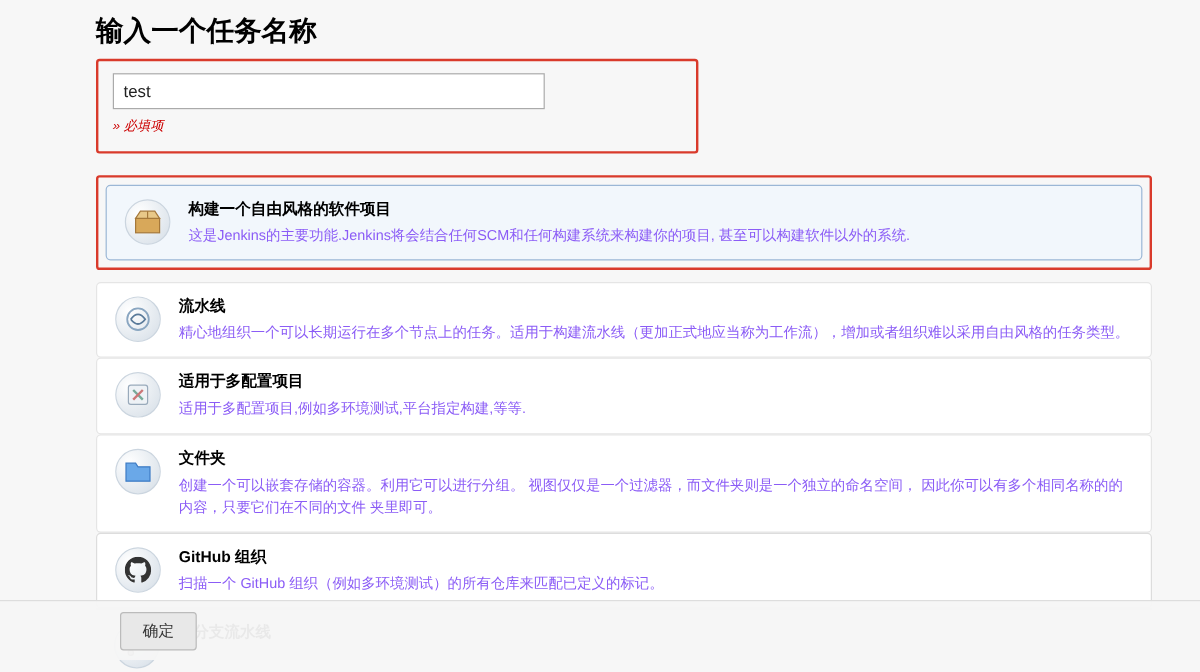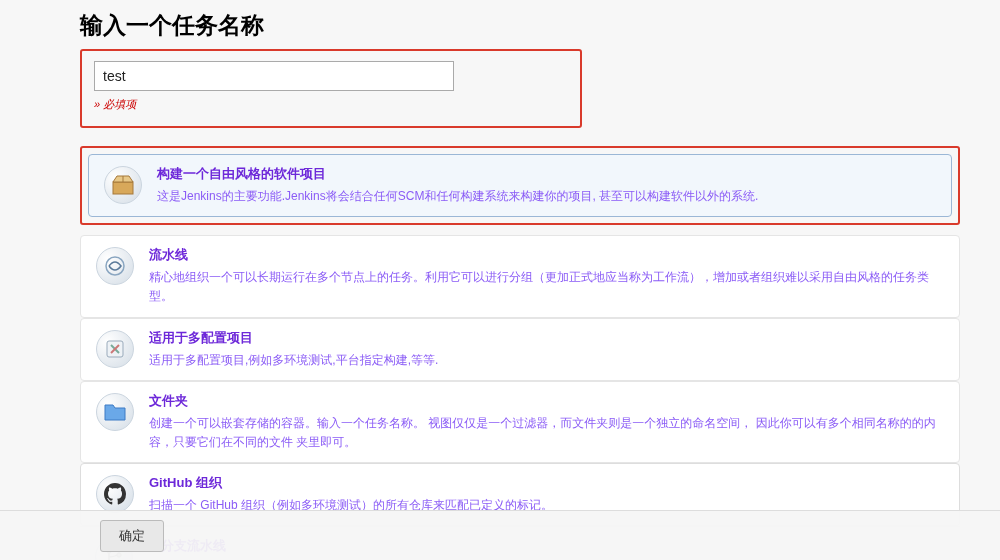--- a/index.html
+++ b/index.html
@@ -7,26 +7,26 @@
 .page { padding: 10px 40px 80px 80px; }
 .heading { font-size: 23px; font-weight: bold; margin-bottom: 8px; color: #000; }
 .name-box { border: 2px solid #d93a2b; padding: 10px 12px 14px 12px; border-radius: 3px; width: 502px; margin-bottom: 18px; }
 .name-input { width: 360px; height: 30px; border: 1px solid #aaa; padding: 4px 8px; font-size: 14px; outline: none; font-style: normal; color: #222; }
 .required-hint { color: #c00; font-size: 11px; margin-top: 6px; font-style: italic; }
 .items { }
 .item { display: flex; align-items: flex-start; padding: 10px 14px; margin-bottom: 0; border: 1px solid #e5e5e5; border-radius: 4px; background: #fff; cursor: pointer; }
 .item.tight { border: 1px solid #ddd; }
 .item .icon { width: 40px; height: 40px; flex-shrink: 0; margin-right: 14px; display:flex; align-items:center; justify-content:center; }
 .item .txt { flex: 1; }
-.item .title { font-weight: bold; font-size: 13px; color: #6d28d9; margin-bottom: 4px; }
+.item .title { font-weight: bold; font-size: 13px; color: #000000; margin-bottom: 4px; }
 .item .desc { font-size: 12px; color: #8b5cf6; line-height: 1.6; }
 .selected-wrap { border: 2px solid #d93a2b; border-radius: 3px; padding: 6px; margin-bottom: 10px; }
 .selected-wrap .item { border: 1px solid #9bb7d6; background: #f2f7fc; margin-bottom: 0; }
 .last-item { border-top: 1px solid #e5e5e5; border-left:none; border-right:none; border-bottom:none; border-radius:0; background:transparent; padding: 10px 14px 0 14px; margin-bottom: 0; }
-.footer { position: fixed; bottom: 0; left: 0; right: 0; background: rgba(245,245,245,0.95); border-top: 1px solid #ddd; padding: 8px 0 8px 100px; height: 50px; display:flex; align-items:center; }
+.footer { position: fixed; bottom: 10px; left: 0; right: 0; background: rgba(245,245,245,0.95); border-top: 1px solid #ddd; padding: 8px 0 8px 100px; height: 50px; display:flex; align-items:center; }
 .ok-btn { background: #e8e8e8; border: 1px solid #bbb; border-radius: 3px; padding: 6px 18px; font-size: 13px; cursor: pointer; color: #333; }
 
 .ico-circle { width:38px; height:38px; border-radius:50%; background: radial-gradient(circle at 30% 30%, #fff, #d4dde6); border:1px solid #cbd5df; display:flex; align-items:center; justify-content:center; overflow:hidden; }
 </style>
 </head>
 <body>
 
 <div class="page">
   <div class="heading">输入一个任务名称</div>
 
@@ -59,21 +59,21 @@
       <div class="icon">
         <div class="ico-circle">
           <svg width="26" height="26" viewBox="0 0 26 26">
             <circle cx="13" cy="13" r="9" fill="none" stroke="#8aa6c1" stroke-width="1.5"></circle>
             <path d="M7 13 Q13 5 19 13 Q13 21 7 13" fill="none" stroke="#5a7a9a" stroke-width="1.5"></path>
           </svg>
         </div>
       </div>
       <div class="txt">
         <div class="title">流水线</div>
-        <div class="desc">精心地组织一个可以长期运行在多个节点上的任务。利用它可以进行分组（更加正式地应当称为工作流），增加或者组织难以采用自由风格的任务类型。</div>
+        <div class="desc">精心地组织一个可以长期运行在多个节点上的任务。适用于构建流水线（更加正式地应当称为工作流），增加或者组织难以采用自由风格的任务类型。</div>
       </div>
     </div>
 
     <div class="item">
       <div class="icon">
         <div class="ico-circle">
           <svg width="24" height="24" viewBox="0 0 24 24">
             <rect x="4" y="4" width="16" height="16" fill="#eef2f6" stroke="#9ab" rx="2"></rect>
             <line x1="8" y1="8" x2="16" y2="16" stroke="#7a9" stroke-width="2"></line>
             <line x1="16" y1="8" x2="8" y2="16" stroke="#c77" stroke-width="2"></line>
@@ -89,21 +89,21 @@
     <div class="item">
       <div class="icon">
         <div class="ico-circle">
           <svg width="26" height="22" viewBox="0 0 26 22">
             <path d="M3 7 L3 19 L23 19 L23 7 L13 7 L11 4 L3 4 Z" fill="#6aa8e8" stroke="#3d7bc4"></path>
           </svg>
         </div>
       </div>
       <div class="txt">
         <div class="title">文件夹</div>
-        <div class="desc">创建一个可以嵌套存储的容器。输入一个任务名称。 视图仅仅是一个过滤器，而文件夹则是一个独立的命名空间， 因此你可以有多个相同名称的的内容，只要它们在不同的文件 夹里即可。</div>
+        <div class="desc">创建一个可以嵌套存储的容器。利用它可以进行分组。 视图仅仅是一个过滤器，而文件夹则是一个独立的命名空间， 因此你可以有多个相同名称的的内容，只要它们在不同的文件 夹里即可。</div>
       </div>
     </div>
 
     <div class="item tight">
       <div class="icon">
         <div class="ico-circle">
           <svg width="22" height="22" viewBox="0 0 16 16">
             <path fill="#333" d="M8 0C3.58 0 0 3.58 0 8c0 3.54 2.29 6.53 5.47 7.59.4.07.55-.17.55-.38 0-.19-.01-.82-.01-1.49-2.01.37-2.53-.49-2.69-.94-.09-.23-.48-.94-.82-1.13-.28-.15-.68-.52-.01-.53.63-.01 1.08.58 1.23.82.72 1.21 1.87.87 2.33.66.07-.52.28-.87.51-1.07-1.78-.2-3.64-.89-3.64-3.95 0-.87.31-1.59.82-2.15-.08-.2-.36-1.02.08-2.12 0 0 .67-.21 2.2.82.64-.18 1.32-.27 2-.27.68 0 1.36.09 2 .27 1.53-1.04 2.2-.82 2.2-.82.44 1.1.16 1.92.08 2.12.51.56.82 1.27.82 2.15 0 3.07-1.87 3.75-3.65 3.95.29.25.54.73.54 1.48 0 1.07-.01 1.93-.01 2.2 0 .21.15.46.55.38A8.013 8.013 0 0016 8c0-4.42-3.58-8-8-8z"></path>
           </svg>
         </div>

